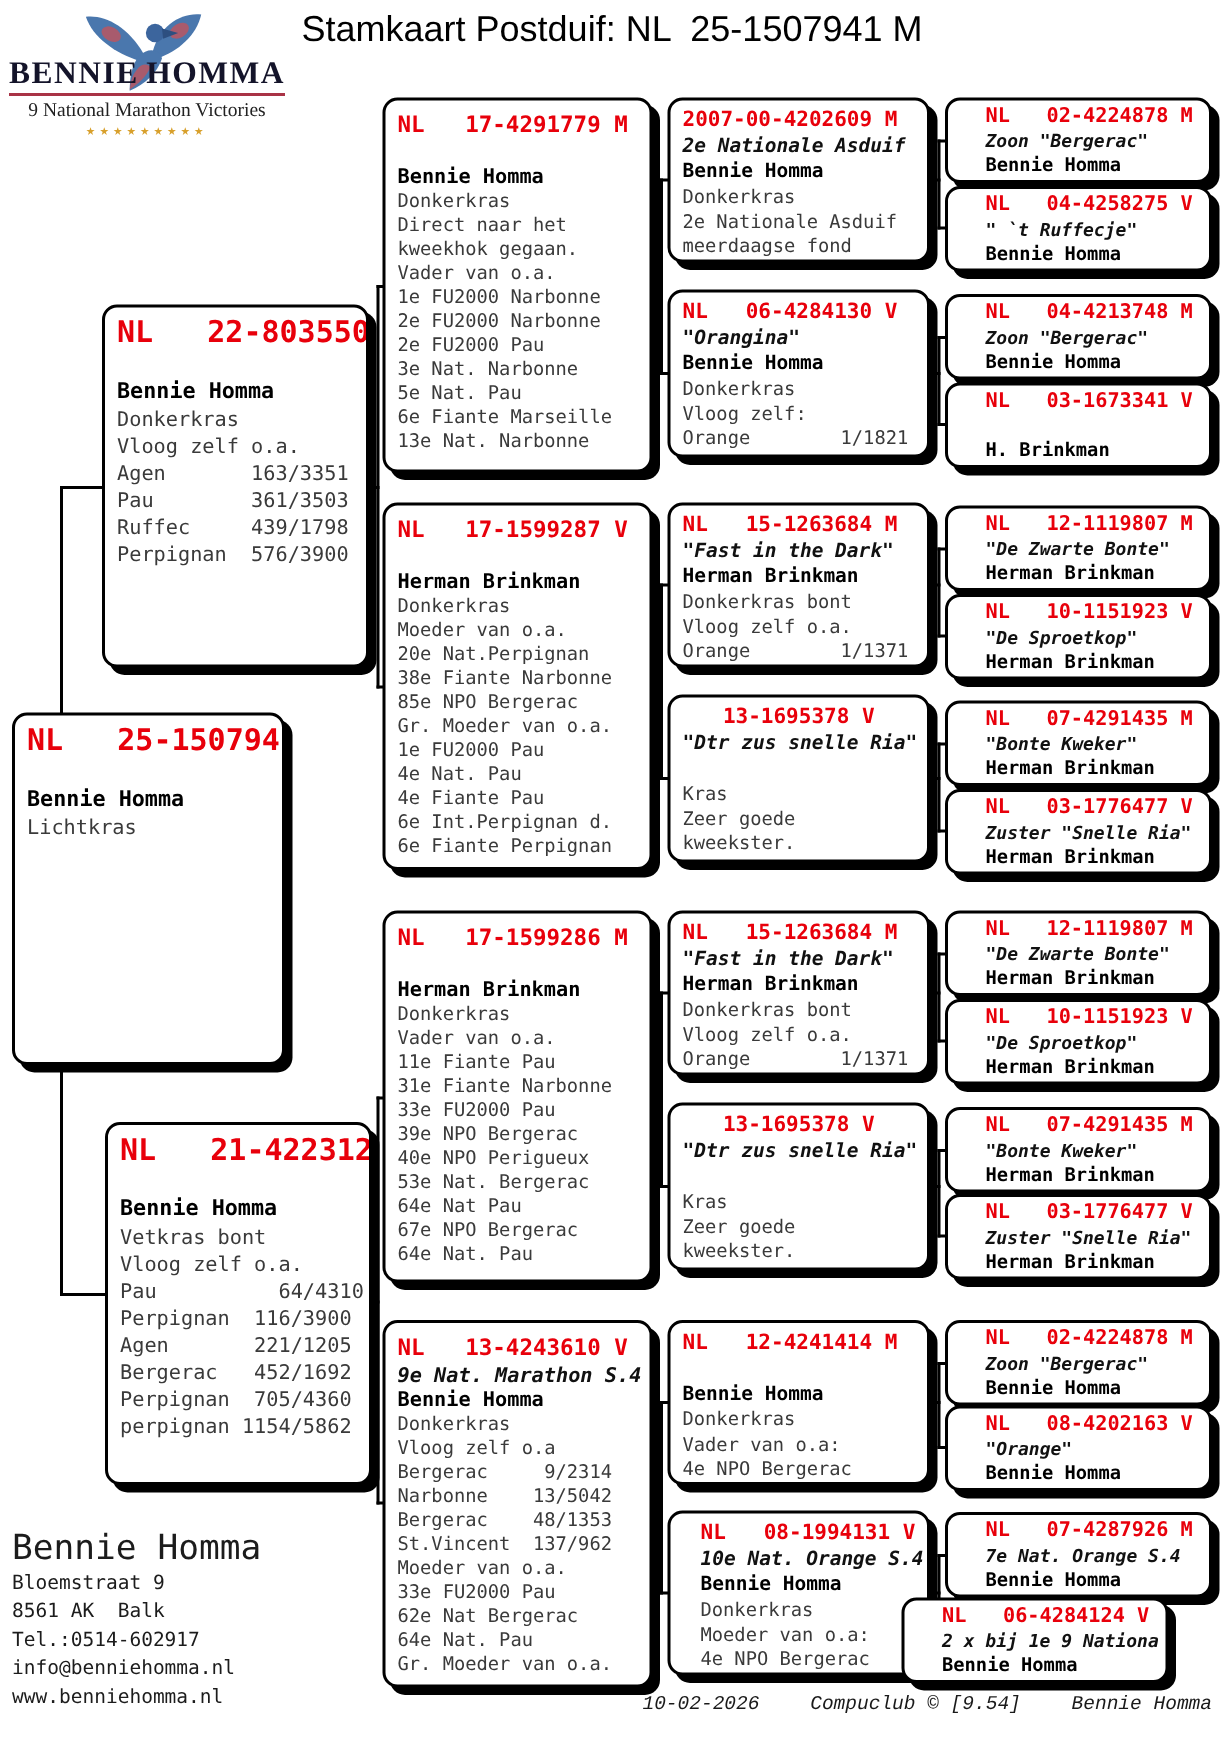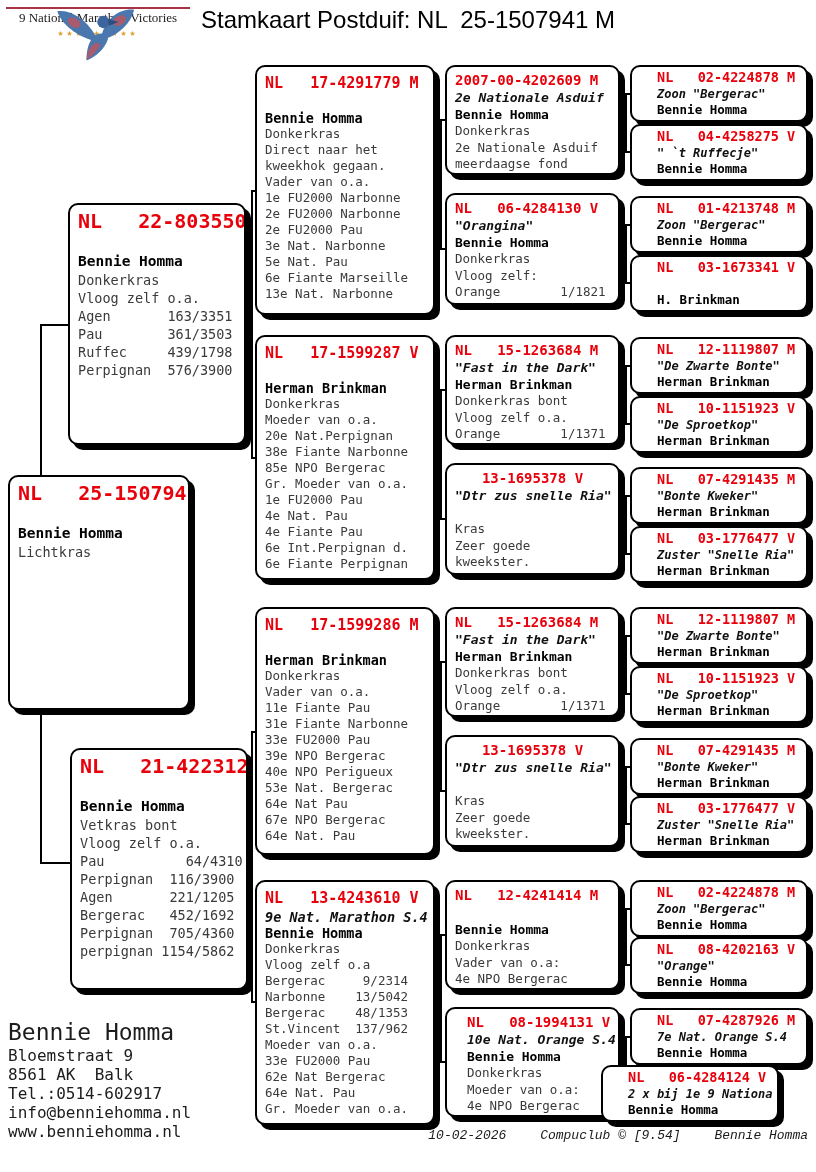--- a/index.html
+++ b/index.html
@@ -52,21 +52,21 @@
   .sm .ln{font-size:12.5px;line-height:16.5px;}
   .xs{padding:2px 25px;}
   .xs .hdr{font-size:13.5px;line-height:17px;}
   .xs .sub{font-size:12px;line-height:16px;}
   .xs .nm{font-size:12.5px;line-height:16px;}
   
   .cline{position:absolute;background:#000;z-index:1;}
   
   .contact{position:absolute;left:8px;top:1018px;color:#1c1c1c;}
   .contact-name{font-size:23px;line-height:28px;white-space:pre;}
-  .contact-line{font-size:16px;line-height:19px;white-space:pre;}
+  .contact-line{font-size:13px;line-height:19px;white-space:pre;}
   
   .footer{
     position:absolute;top:1128px;right:8px;text-align:right;
     font-family:"Liberation Mono",monospace;font-style:italic;font-size:13px;color:#1a1a1a;
   }
   .footer span{margin-left:26px;white-space:pre;}
 </style>
 </head>
 <body>
 
@@ -76,20 +76,24 @@
   <svg class="logo-svg" viewBox="0 0 130 78" width="100" height="60">
     <path d="M62 44 C48 20 28 10 12 12 C18 30 38 44 58 50 Z" fill="#4a77ad"></path>
     <ellipse cx="34" cy="27" rx="9" ry="6" fill="#a85b6d" transform="rotate(28 34 27)"></ellipse>
     <path d="M70 42 C76 20 94 8 112 10 C108 28 92 42 74 48 Z" fill="#4a77ad"></path>
     <ellipse cx="93" cy="24" rx="9" ry="6" fill="#a85b6d" transform="rotate(-30 93 24)"></ellipse>
     <circle cx="72" cy="26" r="8" fill="#3c659d"></circle>
     <path d="M78 22 L92 26 L79 31 Z" fill="#2d4f80"></path>
     <path d="M58 46 C66 38 76 40 78 48 C74 60 64 70 50 76 C50 64 52 54 58 46 Z" fill="#4a77ad"></path>
     <path d="M56 58 C60 52 66 52 68 56 C64 64 58 70 50 75 C51 68 52 63 56 58 Z" fill="#a85b6d"></path>
   </svg>
+  <div class="logo-names">
+    <span>BENNIE</span>
+    <span>HOMMA</span>
+  </div>
   <div class="logo-rule"></div>
   <div class="logo-tagline">9 National Marathon Victories</div>
   <div class="logo-stars">★★★★★★★★★</div>
 </div>
 
 <div id="tree">
     <div class="cline" style="left: 40px; top: 324px; width: 2px; height: 540px;"></div>
     <div class="cline" style="left: 40px; top: 324px; width: 28px; height: 2px;"></div>
     <div class="cline" style="left: 40px; top: 862px; width: 30px; height: 2px;"></div>
     <div class="cline" style="left: 246px; top: 324px; width: 7px; height: 2px;"></div>
@@ -310,21 +314,21 @@
       <div class="hdr">NL   02-4224878 M</div>
       <div class="sub">Zoon "Bergerac"</div>
       <div class="nm">Bennie Homma</div>
     </div>
     <div class="box xs" style="left: 630px; top: 124px; width: 178px; height: 57px;">
       <div class="hdr">NL   04-4258275 V</div>
       <div class="sub">" `t Ruffecje"</div>
       <div class="nm">Bennie Homma</div>
     </div>
     <div class="box xs" style="left: 630px; top: 196px; width: 178px; height: 57px;">
-      <div class="hdr">NL   01-4213748 M</div>
+      <div class="hdr">NL   04-4213748 M</div>
       <div class="sub">Zoon "Bergerac"</div>
       <div class="nm">Bennie Homma</div>
     </div>
     <div class="box xs" style="left: 630px; top: 255px; width: 178px; height: 57px;">
       <div class="hdr">NL   03-1673341 V</div>
       <div class="sub"></div>
       <div class="nm">H. Brinkman</div>
     </div>
     <div class="box xs" style="left: 630px; top: 337px; width: 178px; height: 57px;">
       <div class="hdr">NL   12-1119807 M</div>

